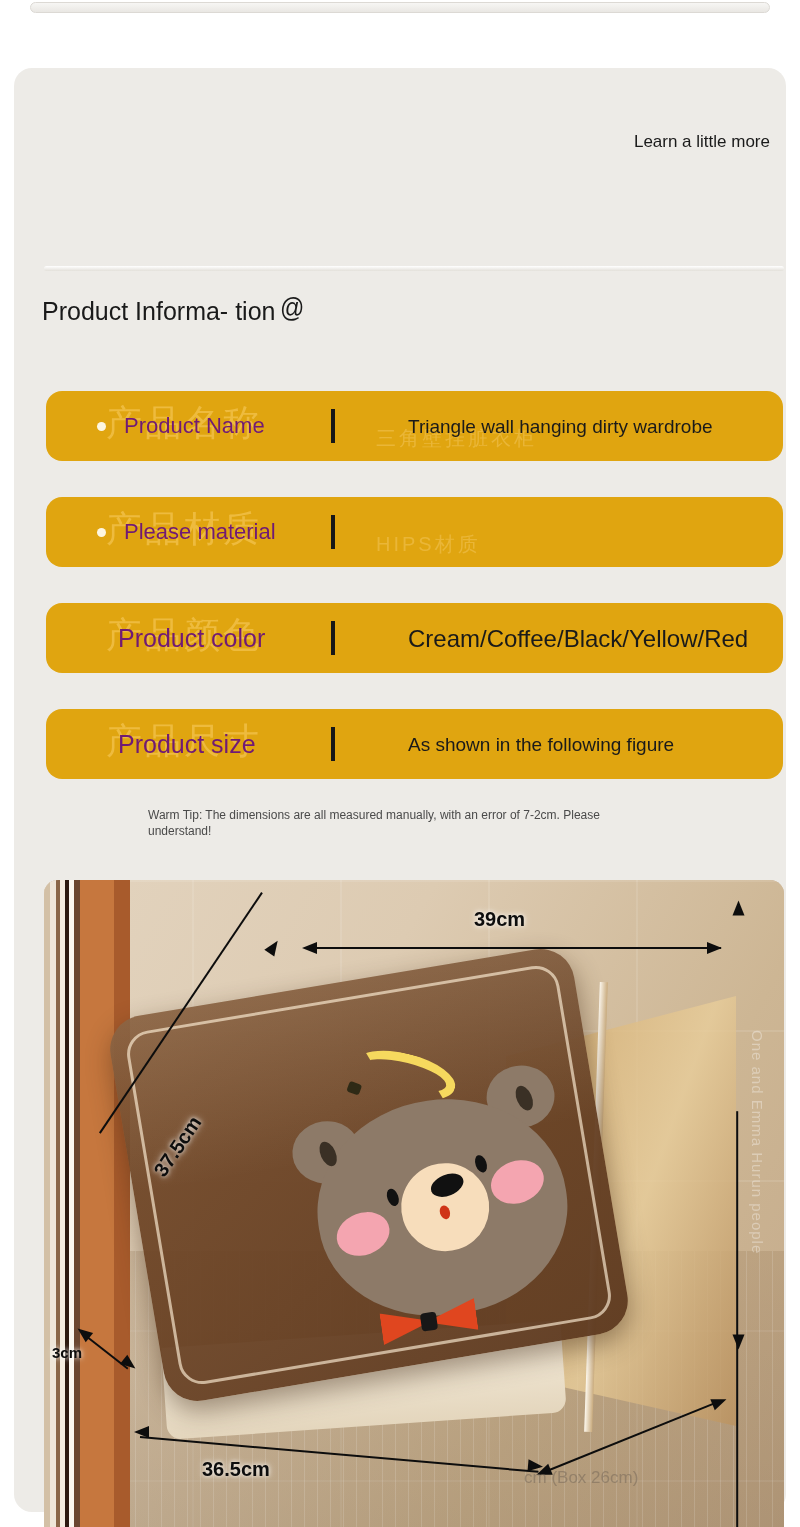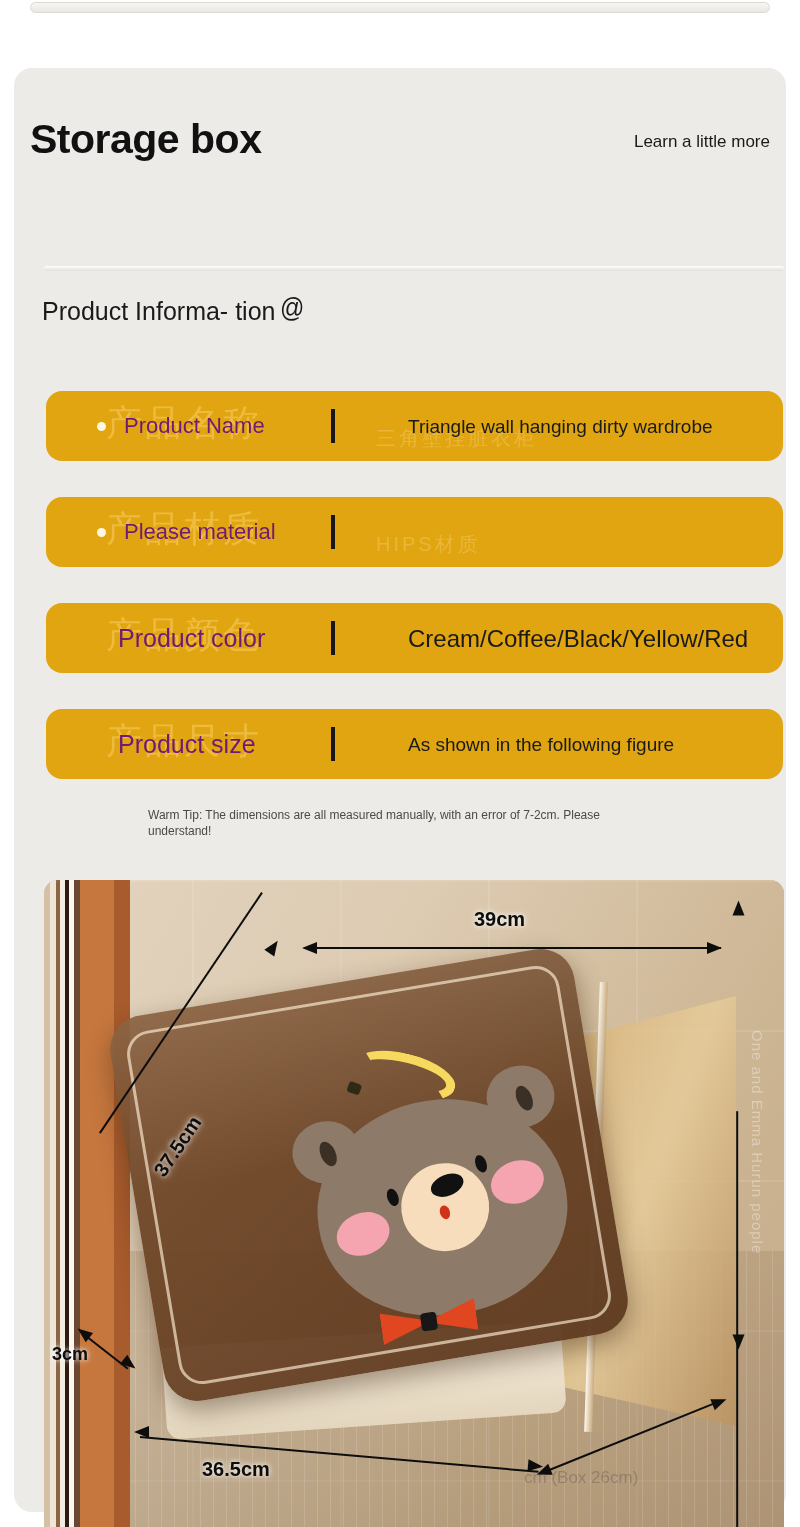--- a/index.html
+++ b/index.html
@@ -299,21 +299,20 @@
   }
 </style>
 </head>
 <body>
 
 <div class="top-bar"></div>
 
 <div class="card">
 
   <div class="header">
-    <div class="title">Storage box</div>
     <div class="learn-more">Learn a little more</div>
   </div>
 
   <div class="divider"></div>
 
   <div class="section-head">Product Informa-
 tion</div>
   <div class="at-glyph">@</div>
 
   <div class="rows">
@@ -394,21 +393,21 @@
 
     <div class="dim-label" style="left:430px; top:28px;">39cm</div>
     <div class="arrow-line" style="left:265px; top:67px; width:412px;"></div>
     <div class="arrow-head ah-left" style="left:258px; top:62px;"></div>
     <div class="arrow-head ah-right" style="left:663px; top:62px;"></div>
 
     <div class="dim-label" style="left:100px; top:255px; transform:rotate(-56deg);">37.5cm</div>
     <div class="arrow-line" style="left:56px; top:252px; width:290px; transform:rotate(-56deg); transform-origin:left center;"></div>
     <div class="arrow-head ah-right" style="left:222px; top:61px; transform:rotate(-56deg);"></div>
 
-    <div class="dim-label" style="left:8px; top:464px; font-size:18px;">3cm</div>
+    <div class="dim-label" style="left:8px; top:464px; font-size:15px;">3cm</div>
     <div class="arrow-line" style="left:38px; top:452px; width:58px; transform:rotate(38deg); transform-origin:left center;"></div>
     <div class="arrow-head ah-left" style="left:32px; top:447px; transform:rotate(38deg);"></div>
     <div class="arrow-head ah-right" style="left:78px; top:478px; transform:rotate(38deg);"></div>
 
     <div class="dim-label" style="left:158px; top:578px;">36.5cm</div>
     <div class="arrow-line" style="left:96px; top:556px; width:400px; transform:rotate(5deg); transform-origin:left center;"></div>
     <div class="arrow-head ah-left" style="left:90px; top:546px;"></div>
     <div class="arrow-head ah-right" style="left:484px; top:580px; transform:rotate(5deg);"></div>
 
     <div class="arrow-line" style="left:498px; top:592px; width:192px; transform:rotate(-22deg); transform-origin:left center;"></div>

